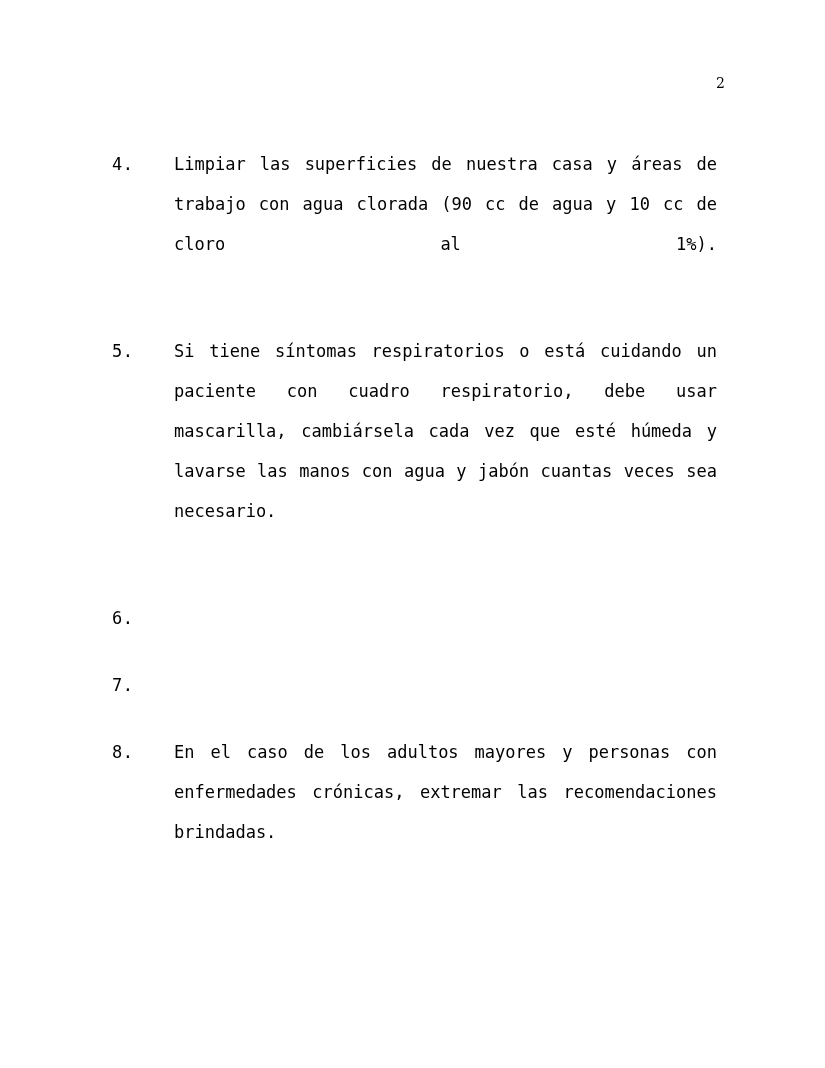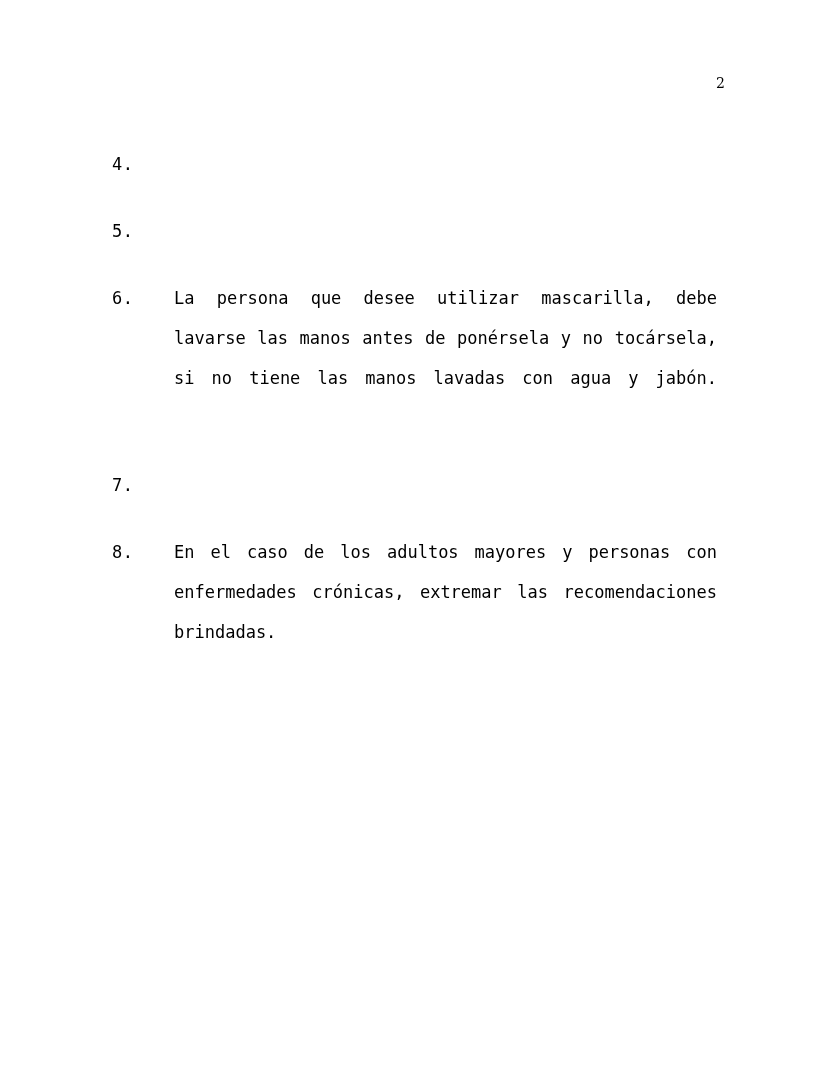--- a/index.html
+++ b/index.html
@@ -63,29 +63,30 @@
 <body>
 
 <div class="page">
 
   <div class="page-number">2</div>
 
   <div class="content">
 
     <div class="item">
       <div class="item-number">4.</div>
+      <div class="item-text">Limpiar las superficies de nuestra casa y áreas de trabajo con agua clorada (90 cc de agua y 10 cc de cloro al 1%).</div>
     </div>
 
     <div class="item">
       <div class="item-number">5.</div>
+      <div class="item-text">Si tiene síntomas respiratorios o está cuidando un paciente con cuadro respiratorio, debe usar mascarilla, cambiársela cada vez que esté húmeda y lavarse las manos con agua y jabón cuantas veces sea necesario.</div>
     </div>
 
     <div class="item">
       <div class="item-number">6.</div>
-      <div class="item-text">La persona que desee utilizar mascarilla, debe lavarse las manos antes de ponérsela y no tocársela, si no tiene las manos lavadas con agua y jabón.</div>
     </div>
 
     <div class="item">
       <div class="item-number">7.</div>
     </div>
 
     <div class="item">
       <div class="item-number">8.</div>
       <div class="item-text">En el caso de los adultos mayores y personas con enfermedades crónicas, extremar las recomendaciones brindadas.</div>
     </div>

